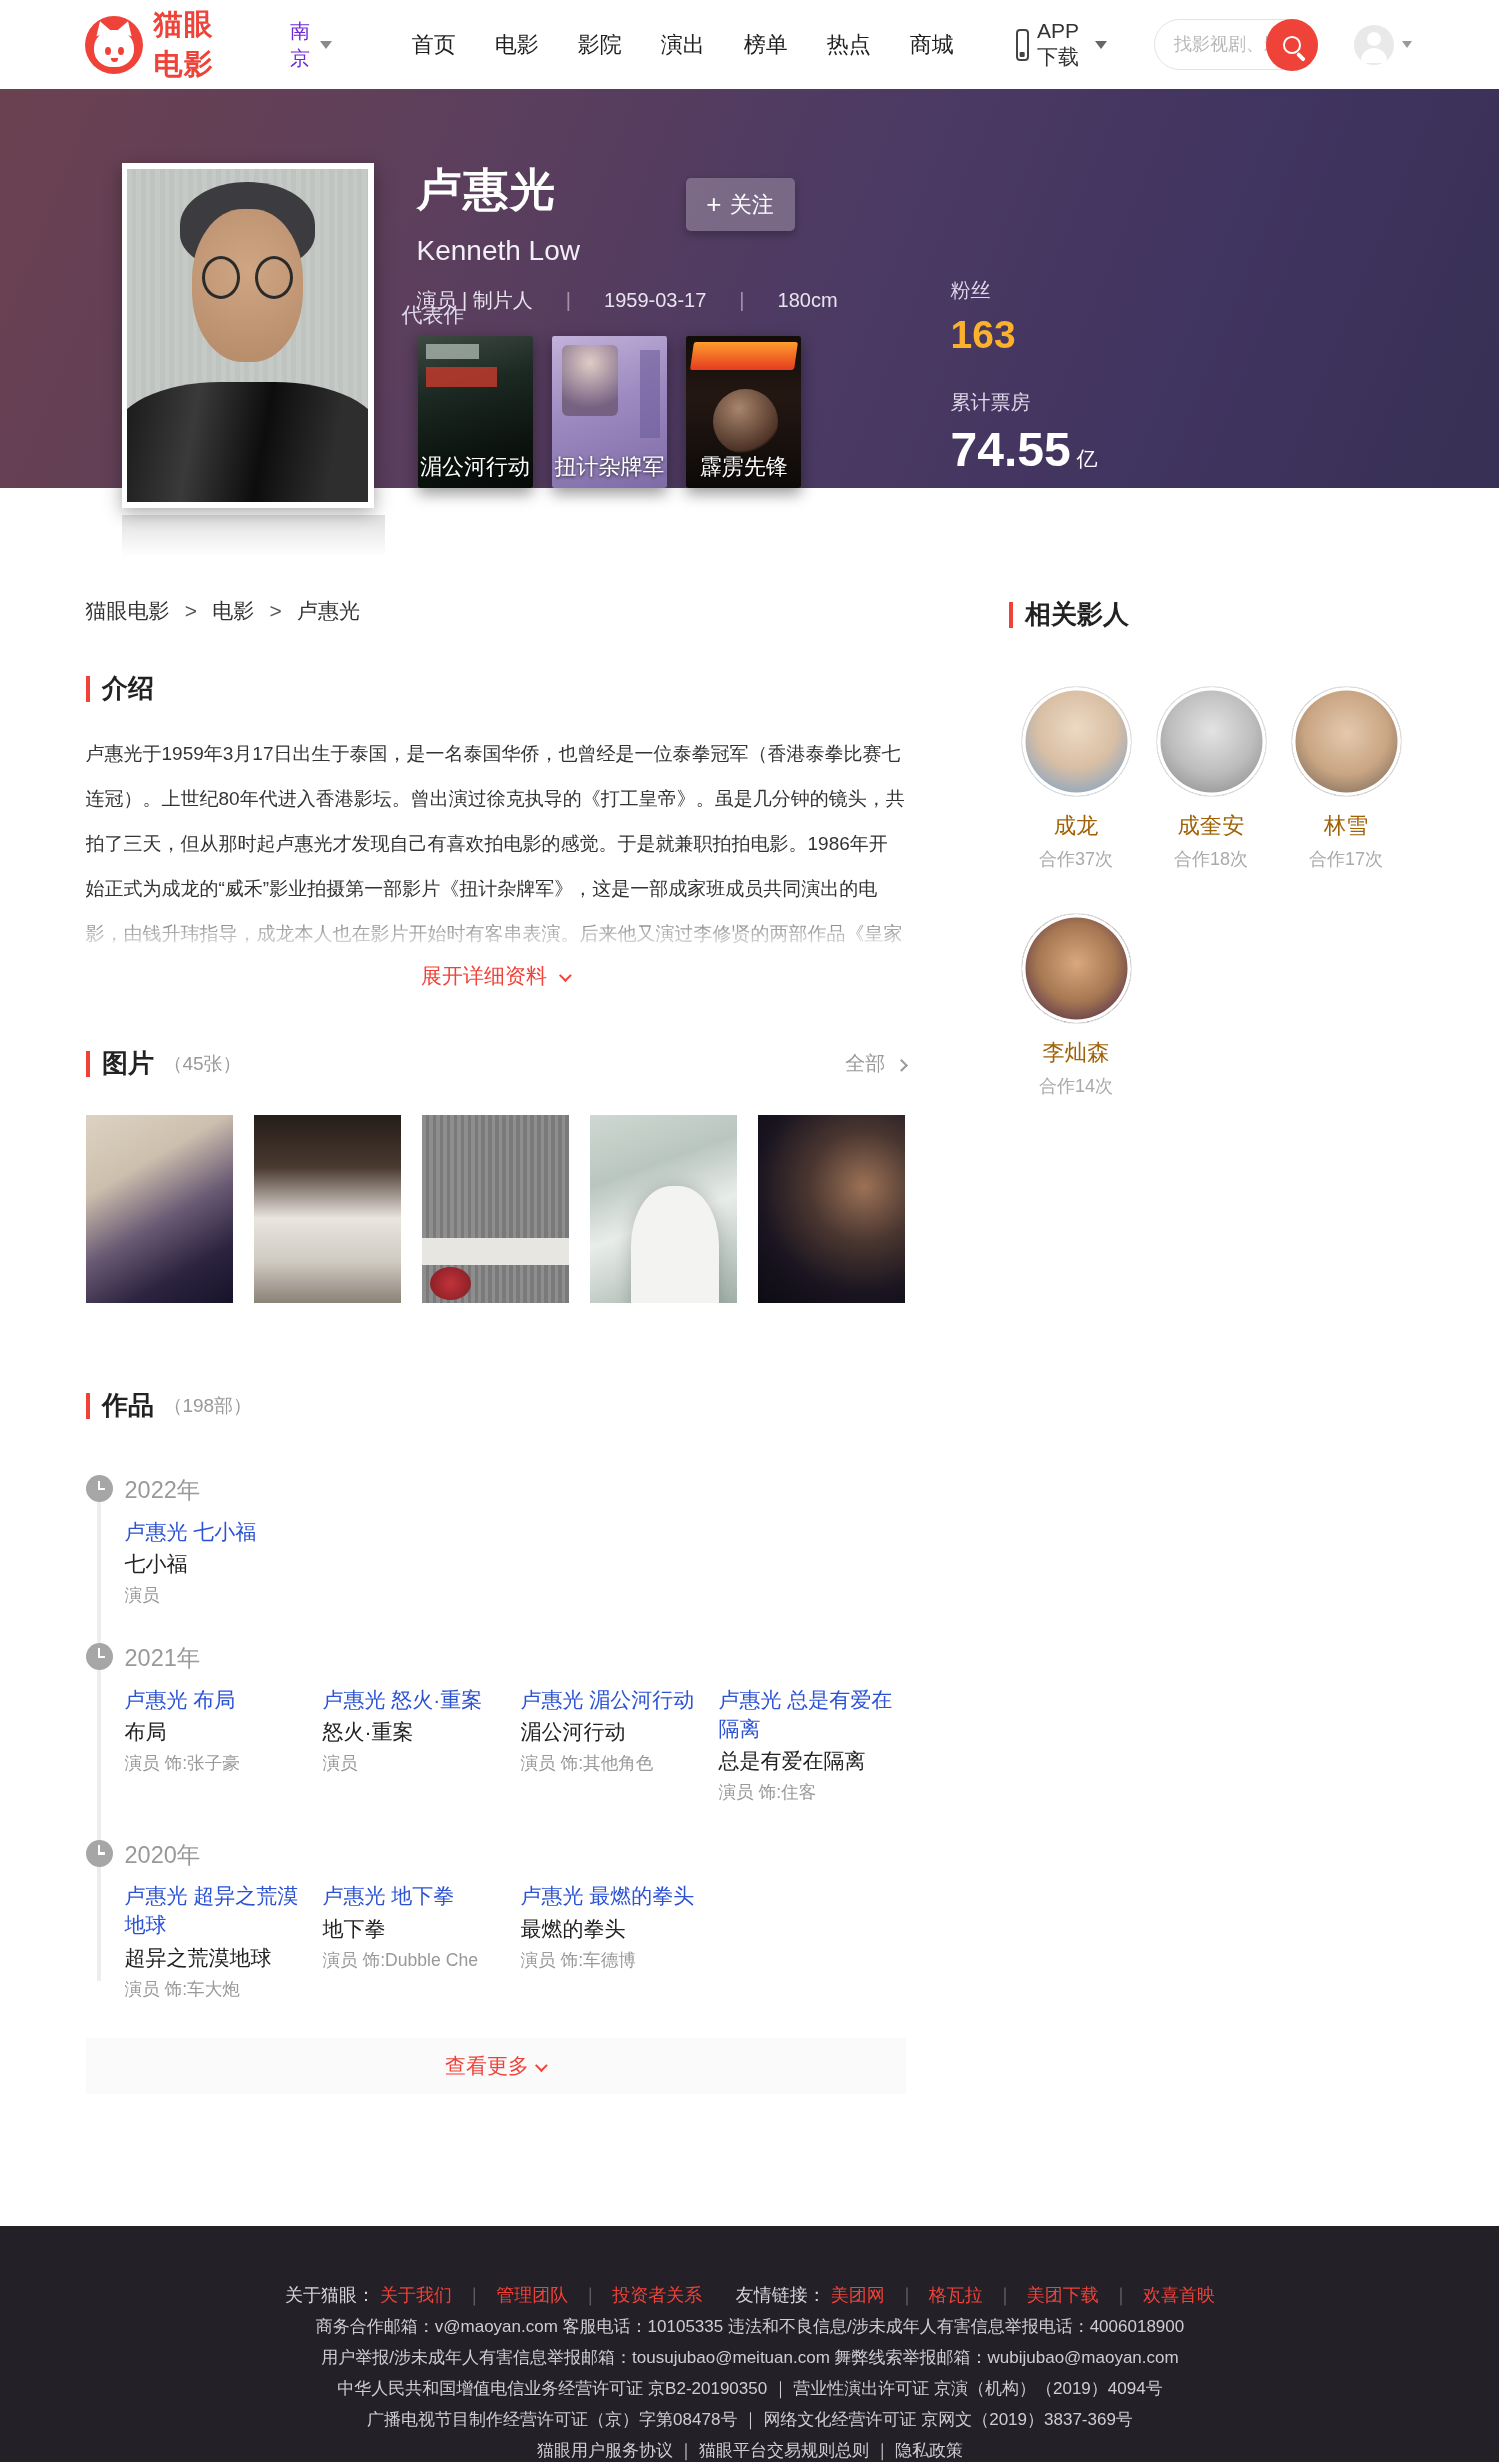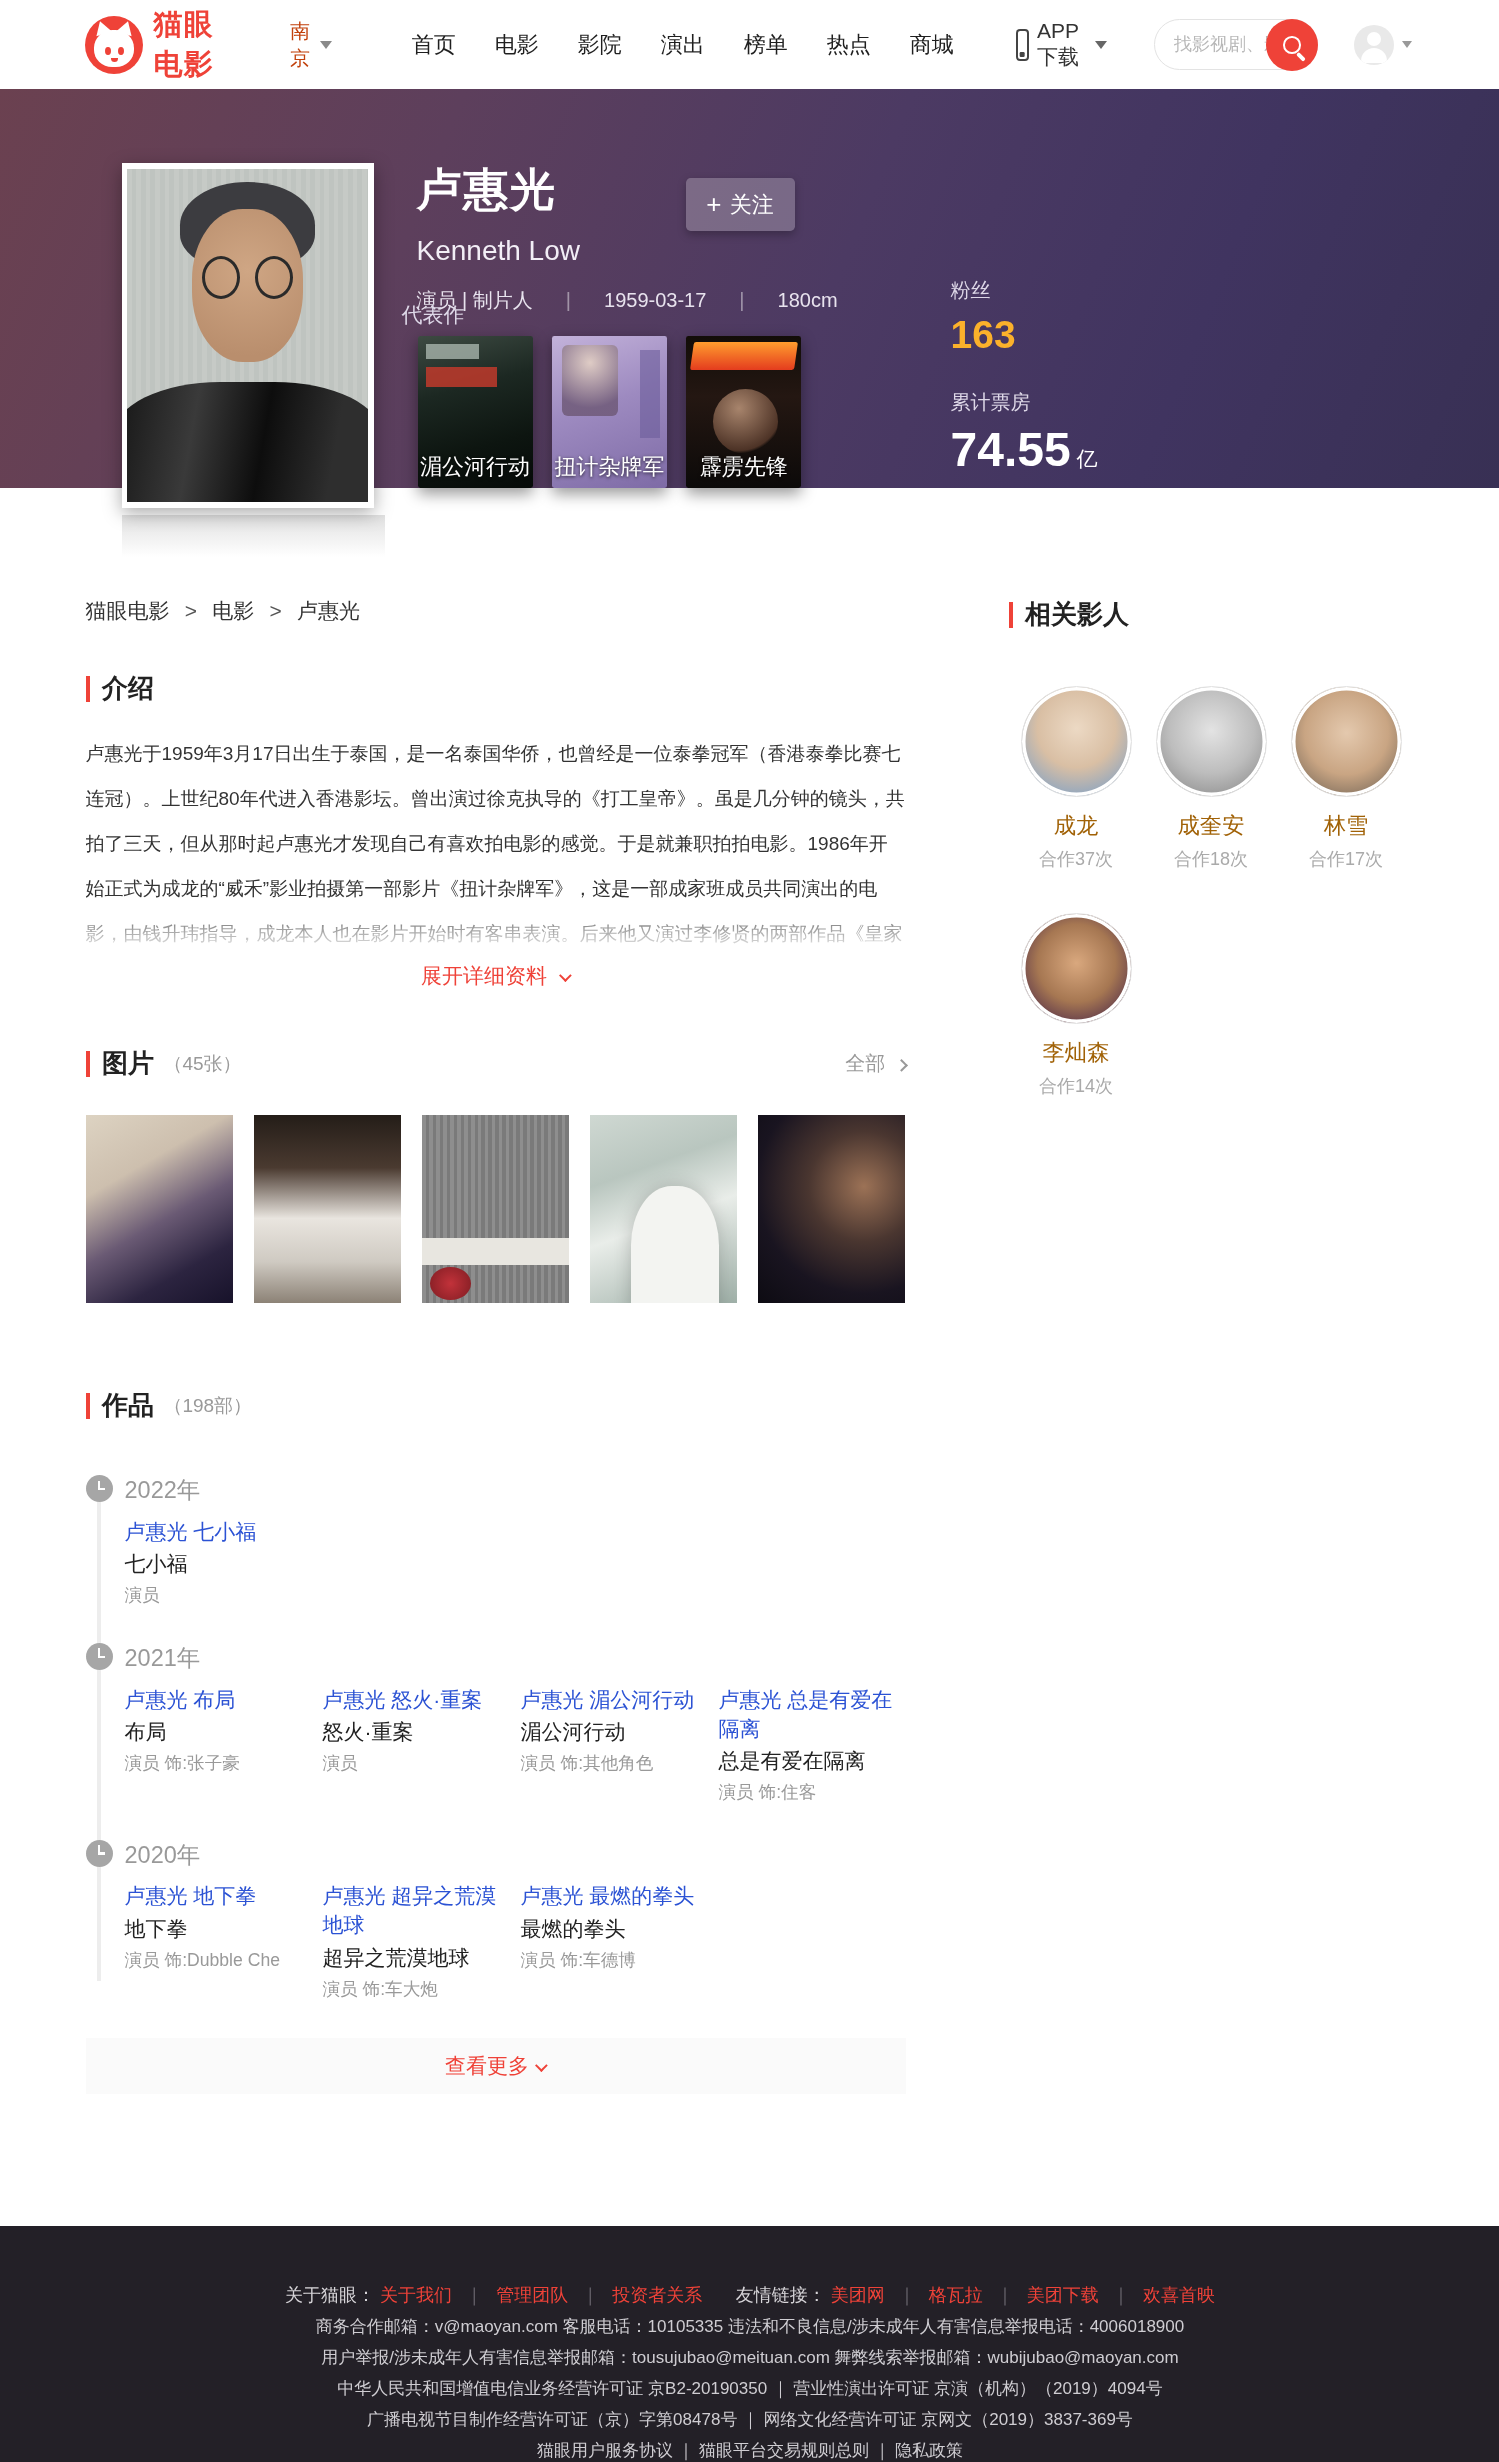--- a/index.html
+++ b/index.html
@@ -11,21 +11,21 @@
   .logo-wrap { display:flex; align-items:center; cursor:pointer; }
   .cat-logo { width:58px; height:58px; border-radius:50%; background:#ef4238; position:relative; flex:none; }
   .cat-face { position:absolute; left:9.4px; right:9.4px; top:14px; bottom:7px; background:#fff; border-radius:48% 48% 46% 46%; }
   .cat-ears::before,.cat-ears::after { content:""; position:absolute; top:5.9px; width:0; height:0;
     border-left:8.2px solid transparent; border-right:8.2px solid transparent; border-bottom:13px solid #fff; }
   .cat-ears::before { left:9.4px; transform:rotate(-18deg); }
   .cat-ears::after { right:9.4px; transform:rotate(18deg); }
   .cat-eyes { position:absolute; left:20px; top:31px; width:5.9px; height:8.2px; border-radius:50%; background:#ef4238; box-shadow:13px 0 0 #ef4238; }
   .cat-mouth { position:absolute; left:26px; top:42px; width:7px; height:4.7px; border-radius:0 0 4.7px 4.7px; background:#ef4238; }
   .logo-text { color:#ef4238; font-size:29px; font-weight:bold; margin-left:10.6px; letter-spacing:1.2px; }
-  .city { display:flex; align-items:center; margin-left:71px; font-size:20px; color:#c2410c; cursor:pointer; }
+  .city { display:flex; align-items:center; margin-left:71px; font-size:20px; color:#6d28d9; cursor:pointer; }
   .caret-down { width:0; height:0; border-left:6.5px solid transparent; border-right:6.5px solid transparent; border-top:8.2px solid #8a8a8a; margin-left:7px; }
   .nav { display:flex; margin-left:41px; }
   .nav-item { font-size:22px; color:#1f1f1f; margin-left:39px; cursor:pointer; white-space:nowrap; }
   .app-dl { display:flex; align-items:center; margin-left:62px; cursor:pointer; }
   .phone-icon { width:19px; height:32px; border:2.4px solid #444; border-radius:4.1px; position:relative; }
   .phone-icon::after { content:""; position:absolute; left:50%; bottom:1.8px; transform:translateX(-50%); width:4.7px; height:4.7px; background:#444; border-radius:1.2px; }
   .app-dl-label { font-size:21px; margin-left:8.2px; }
   .app-dl .caret-down { border-top-color:#666; margin-left:5.9px; }
   .search-box { margin-left:47px; width:231px; height:51px; border:1.2px solid #e3e3e3; border-radius:26px; display:flex; align-items:center; position:relative; background:#fff; }
   .search-input { border:none; outline:none; background:transparent; font-size:18px; color:#444; padding:0 11.8px 0 19px; width:159px; font-family:inherit; }
@@ -339,28 +339,28 @@
                 <div class="work-role">演员 饰:住客</div>
               </div>
             </div>
           </div>
 
           <div class="tl-group">
             <div class="clock-icon"></div>
             <div class="tl-year">2020年</div>
             <div class="tl-items">
               <div class="work-item">
+                <div class="work-link">卢惠光 超异之荒漠地球</div>
+                <div class="work-title">超异之荒漠地球</div>
+                <div class="work-role">演员 饰:车大炮</div>
+              </div>
+              <div class="work-item">
                 <div class="work-link">卢惠光 地下拳</div>
                 <div class="work-title">地下拳</div>
                 <div class="work-role">演员 饰:Dubble Che</div>
-              </div>
-              <div class="work-item">
-                <div class="work-link">卢惠光 超异之荒漠地球</div>
-                <div class="work-title">超异之荒漠地球</div>
-                <div class="work-role">演员 饰:车大炮</div>
               </div>
               <div class="work-item">
                 <div class="work-link">卢惠光 最燃的拳头</div>
                 <div class="work-title">最燃的拳头</div>
                 <div class="work-role">演员 饰:车德博</div>
               </div>
             </div>
           </div>
         </div>
 

